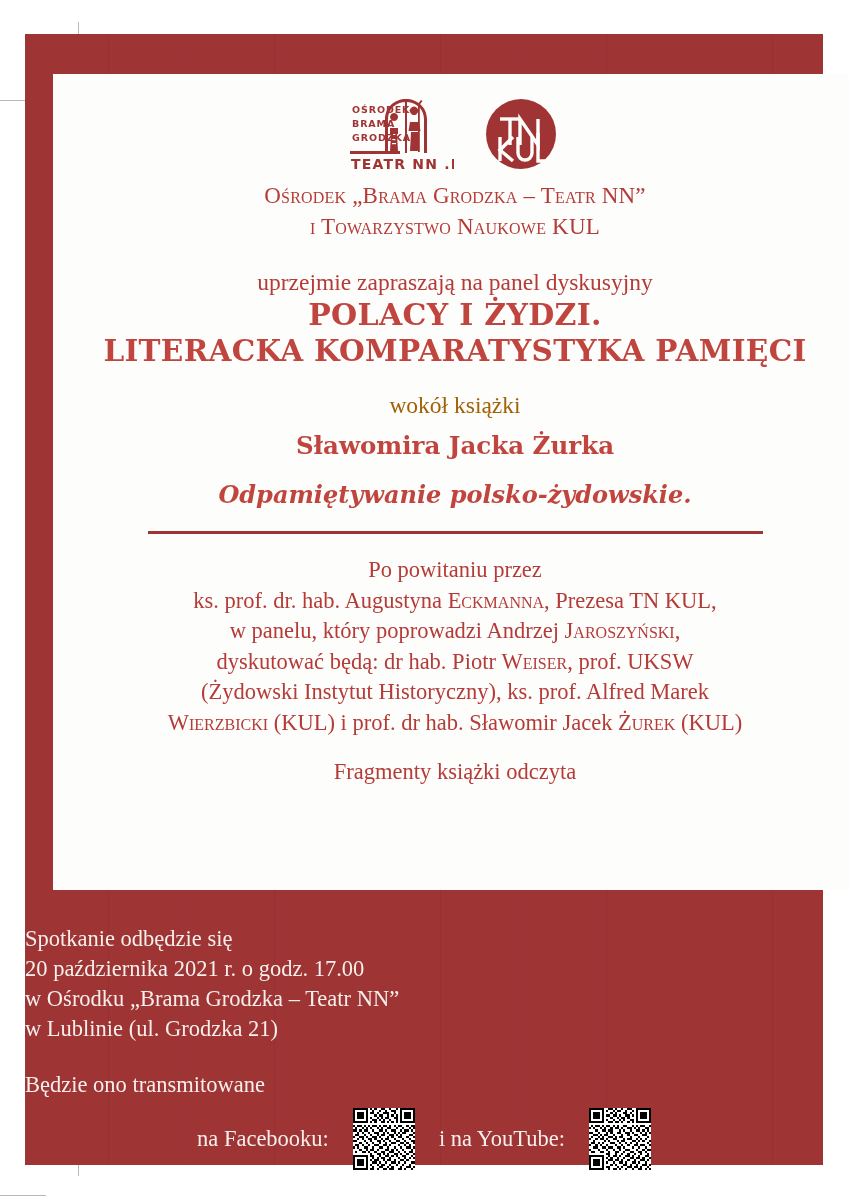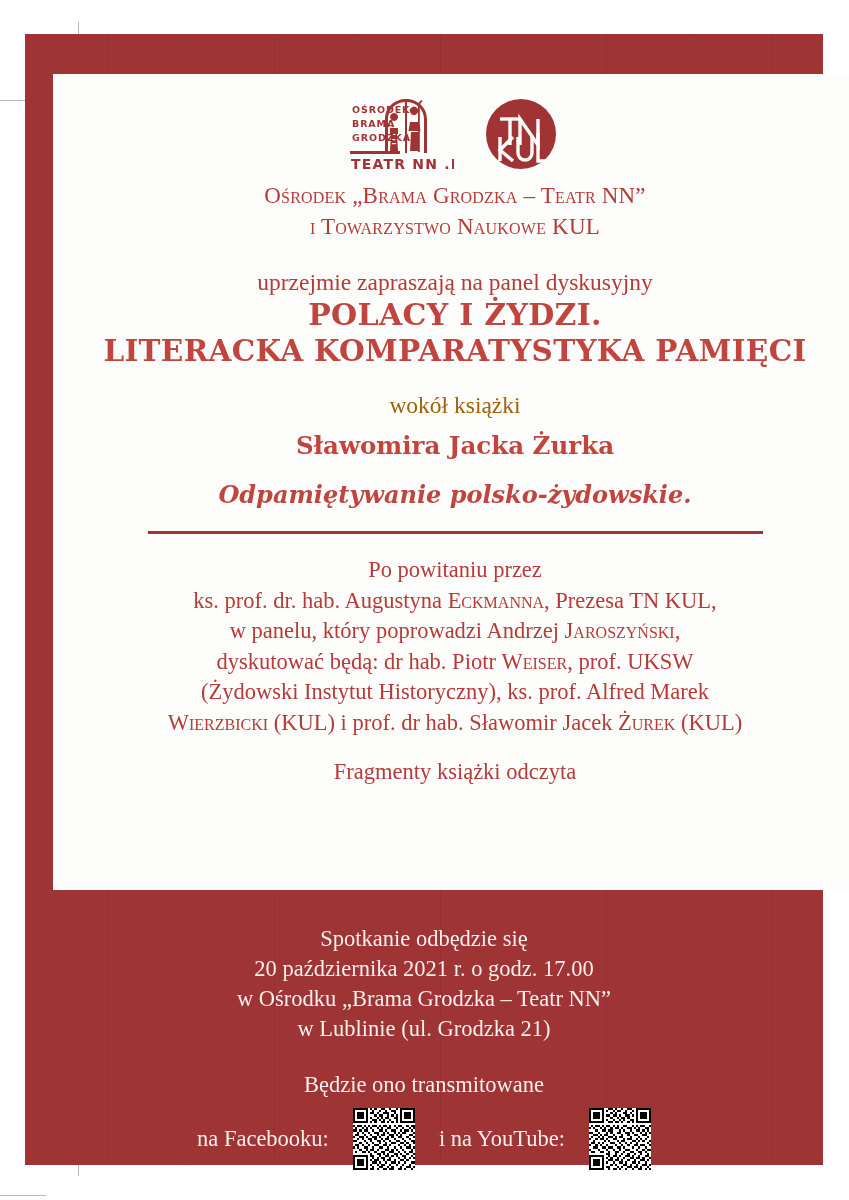--- a/index.html
+++ b/index.html
@@ -140,21 +140,20 @@
     color: #b53b38;
     margin-top: 19px;
   }
 
   
   .bottom {
     position: absolute;
     left: 0;
     top: 872px;
     width: 798px;
-    text-align: center;
     color: #f3ece9;
   }
   .when {
     font-size: 22.5px;
     line-height: 30px;
     color: #f6efec;
     padding-top: 18px;
   }
   .stream {
     font-size: 22.5px;

